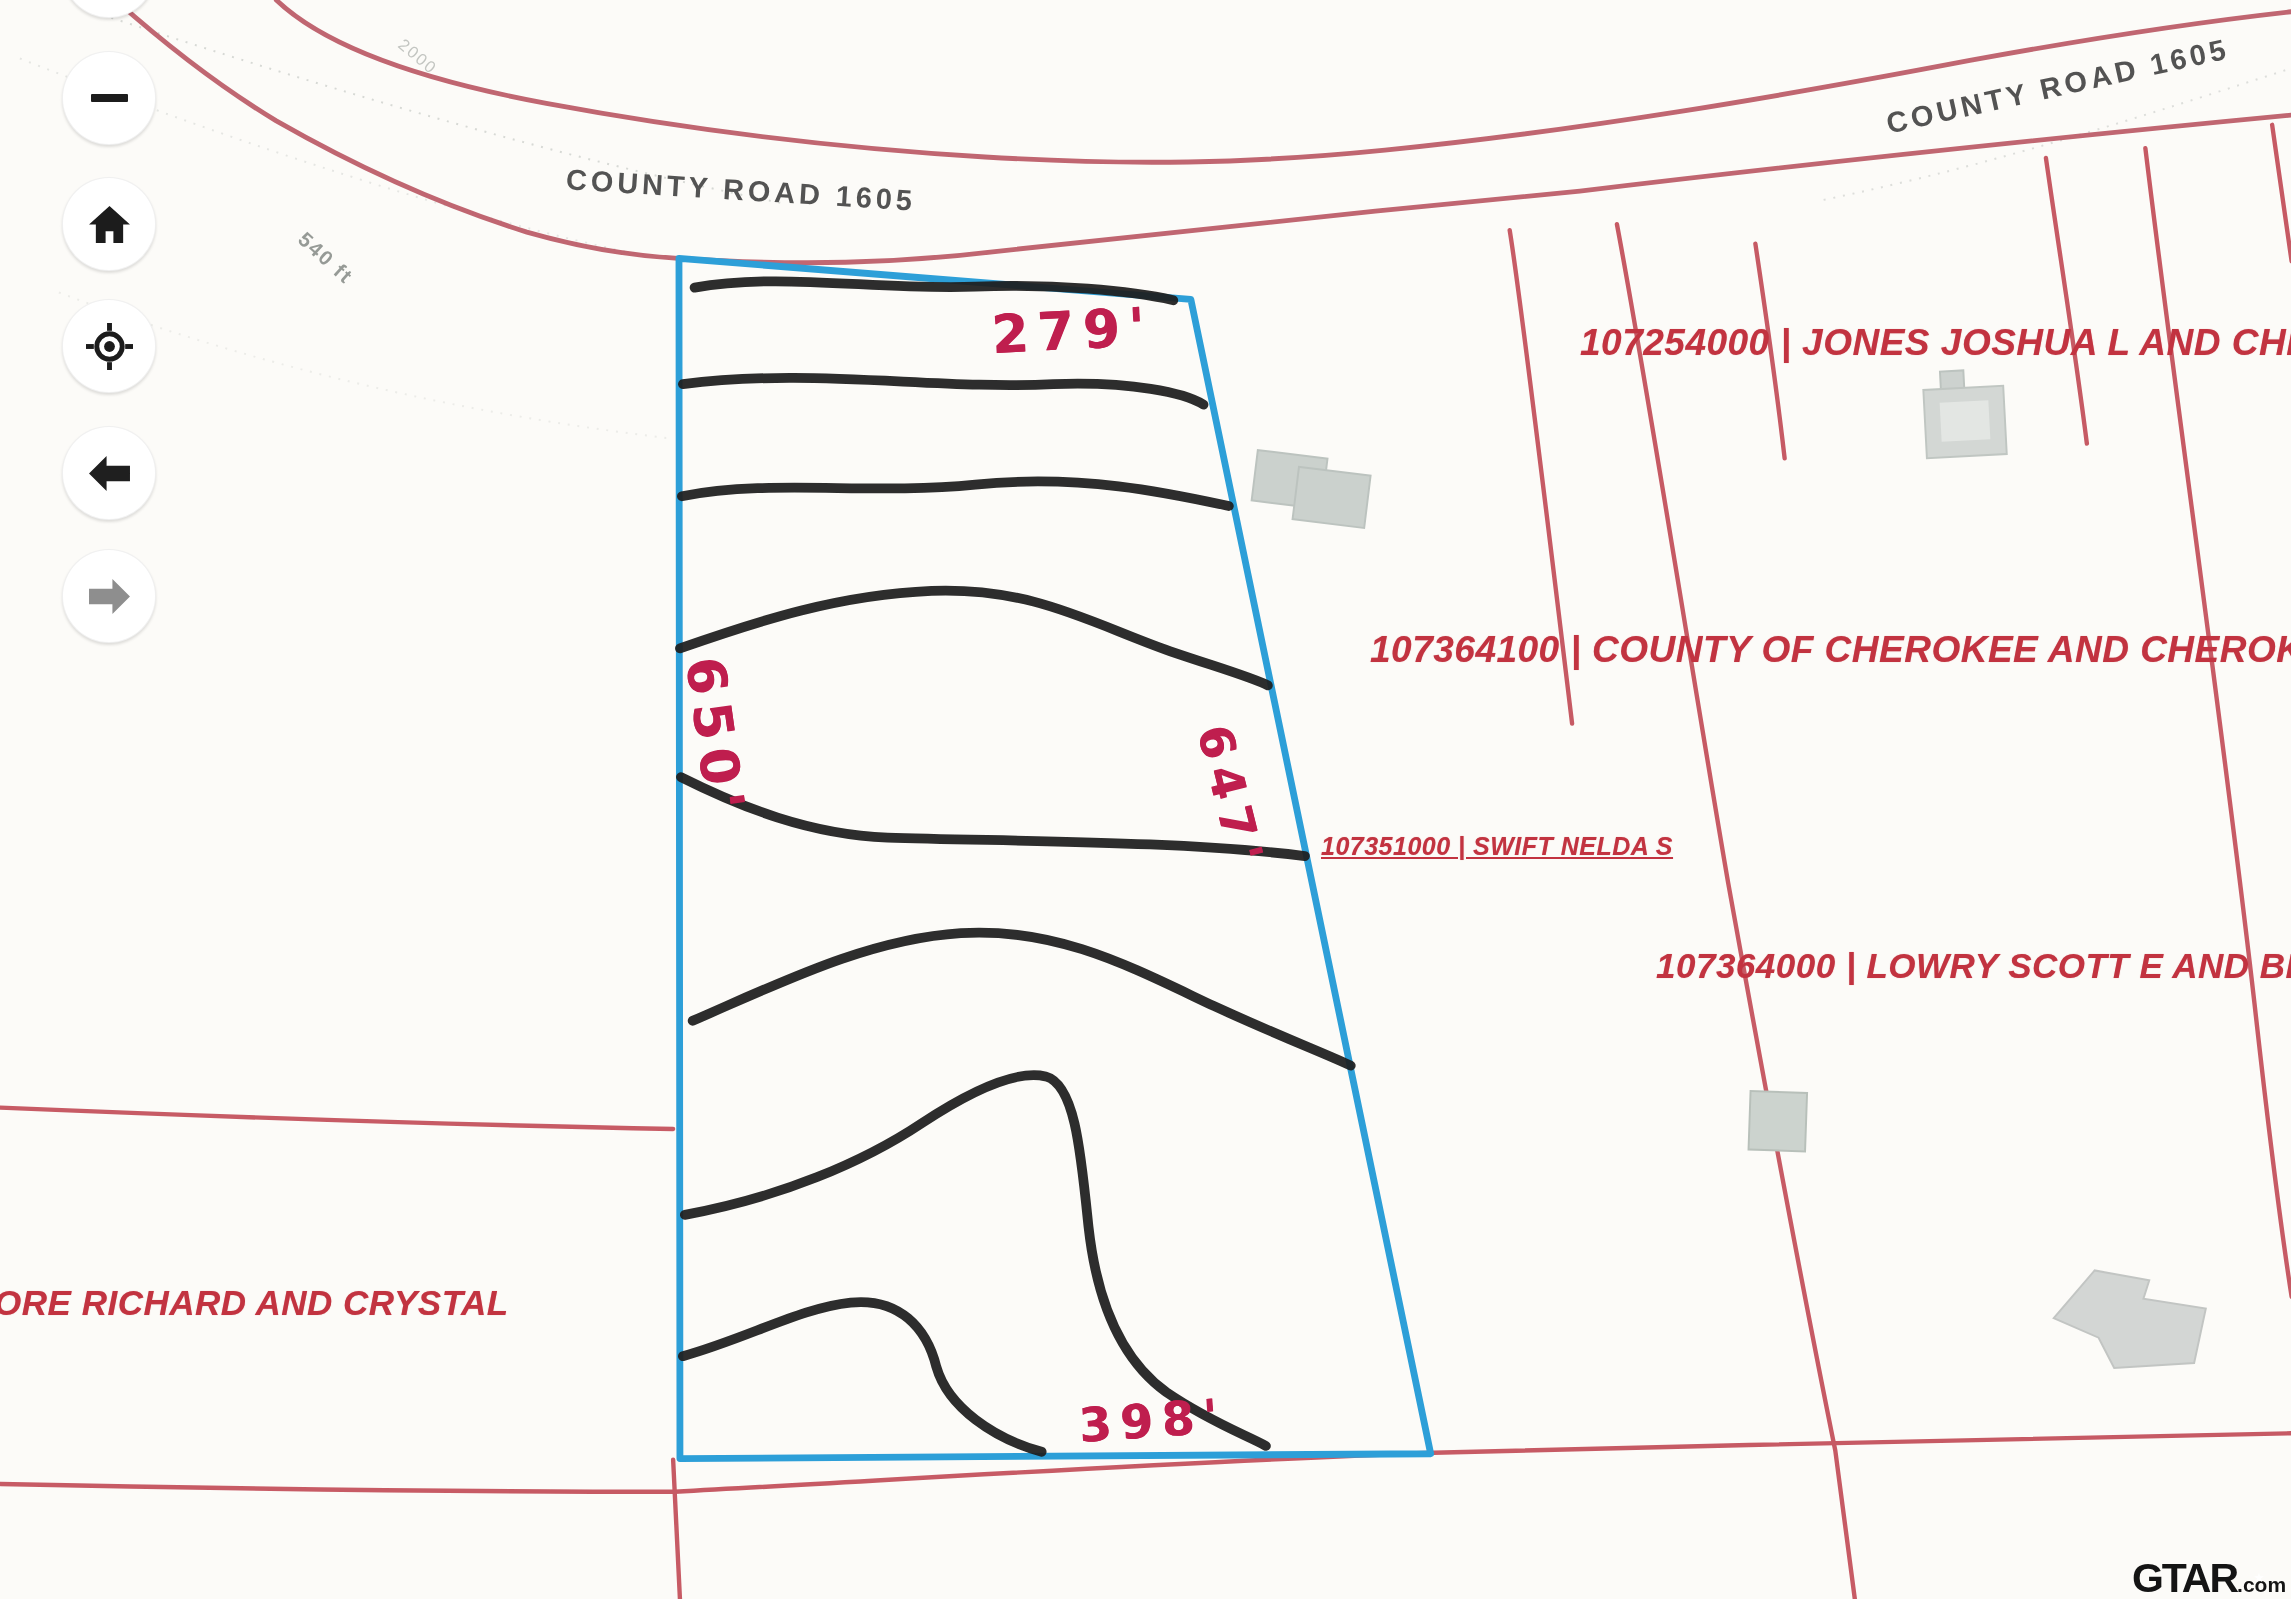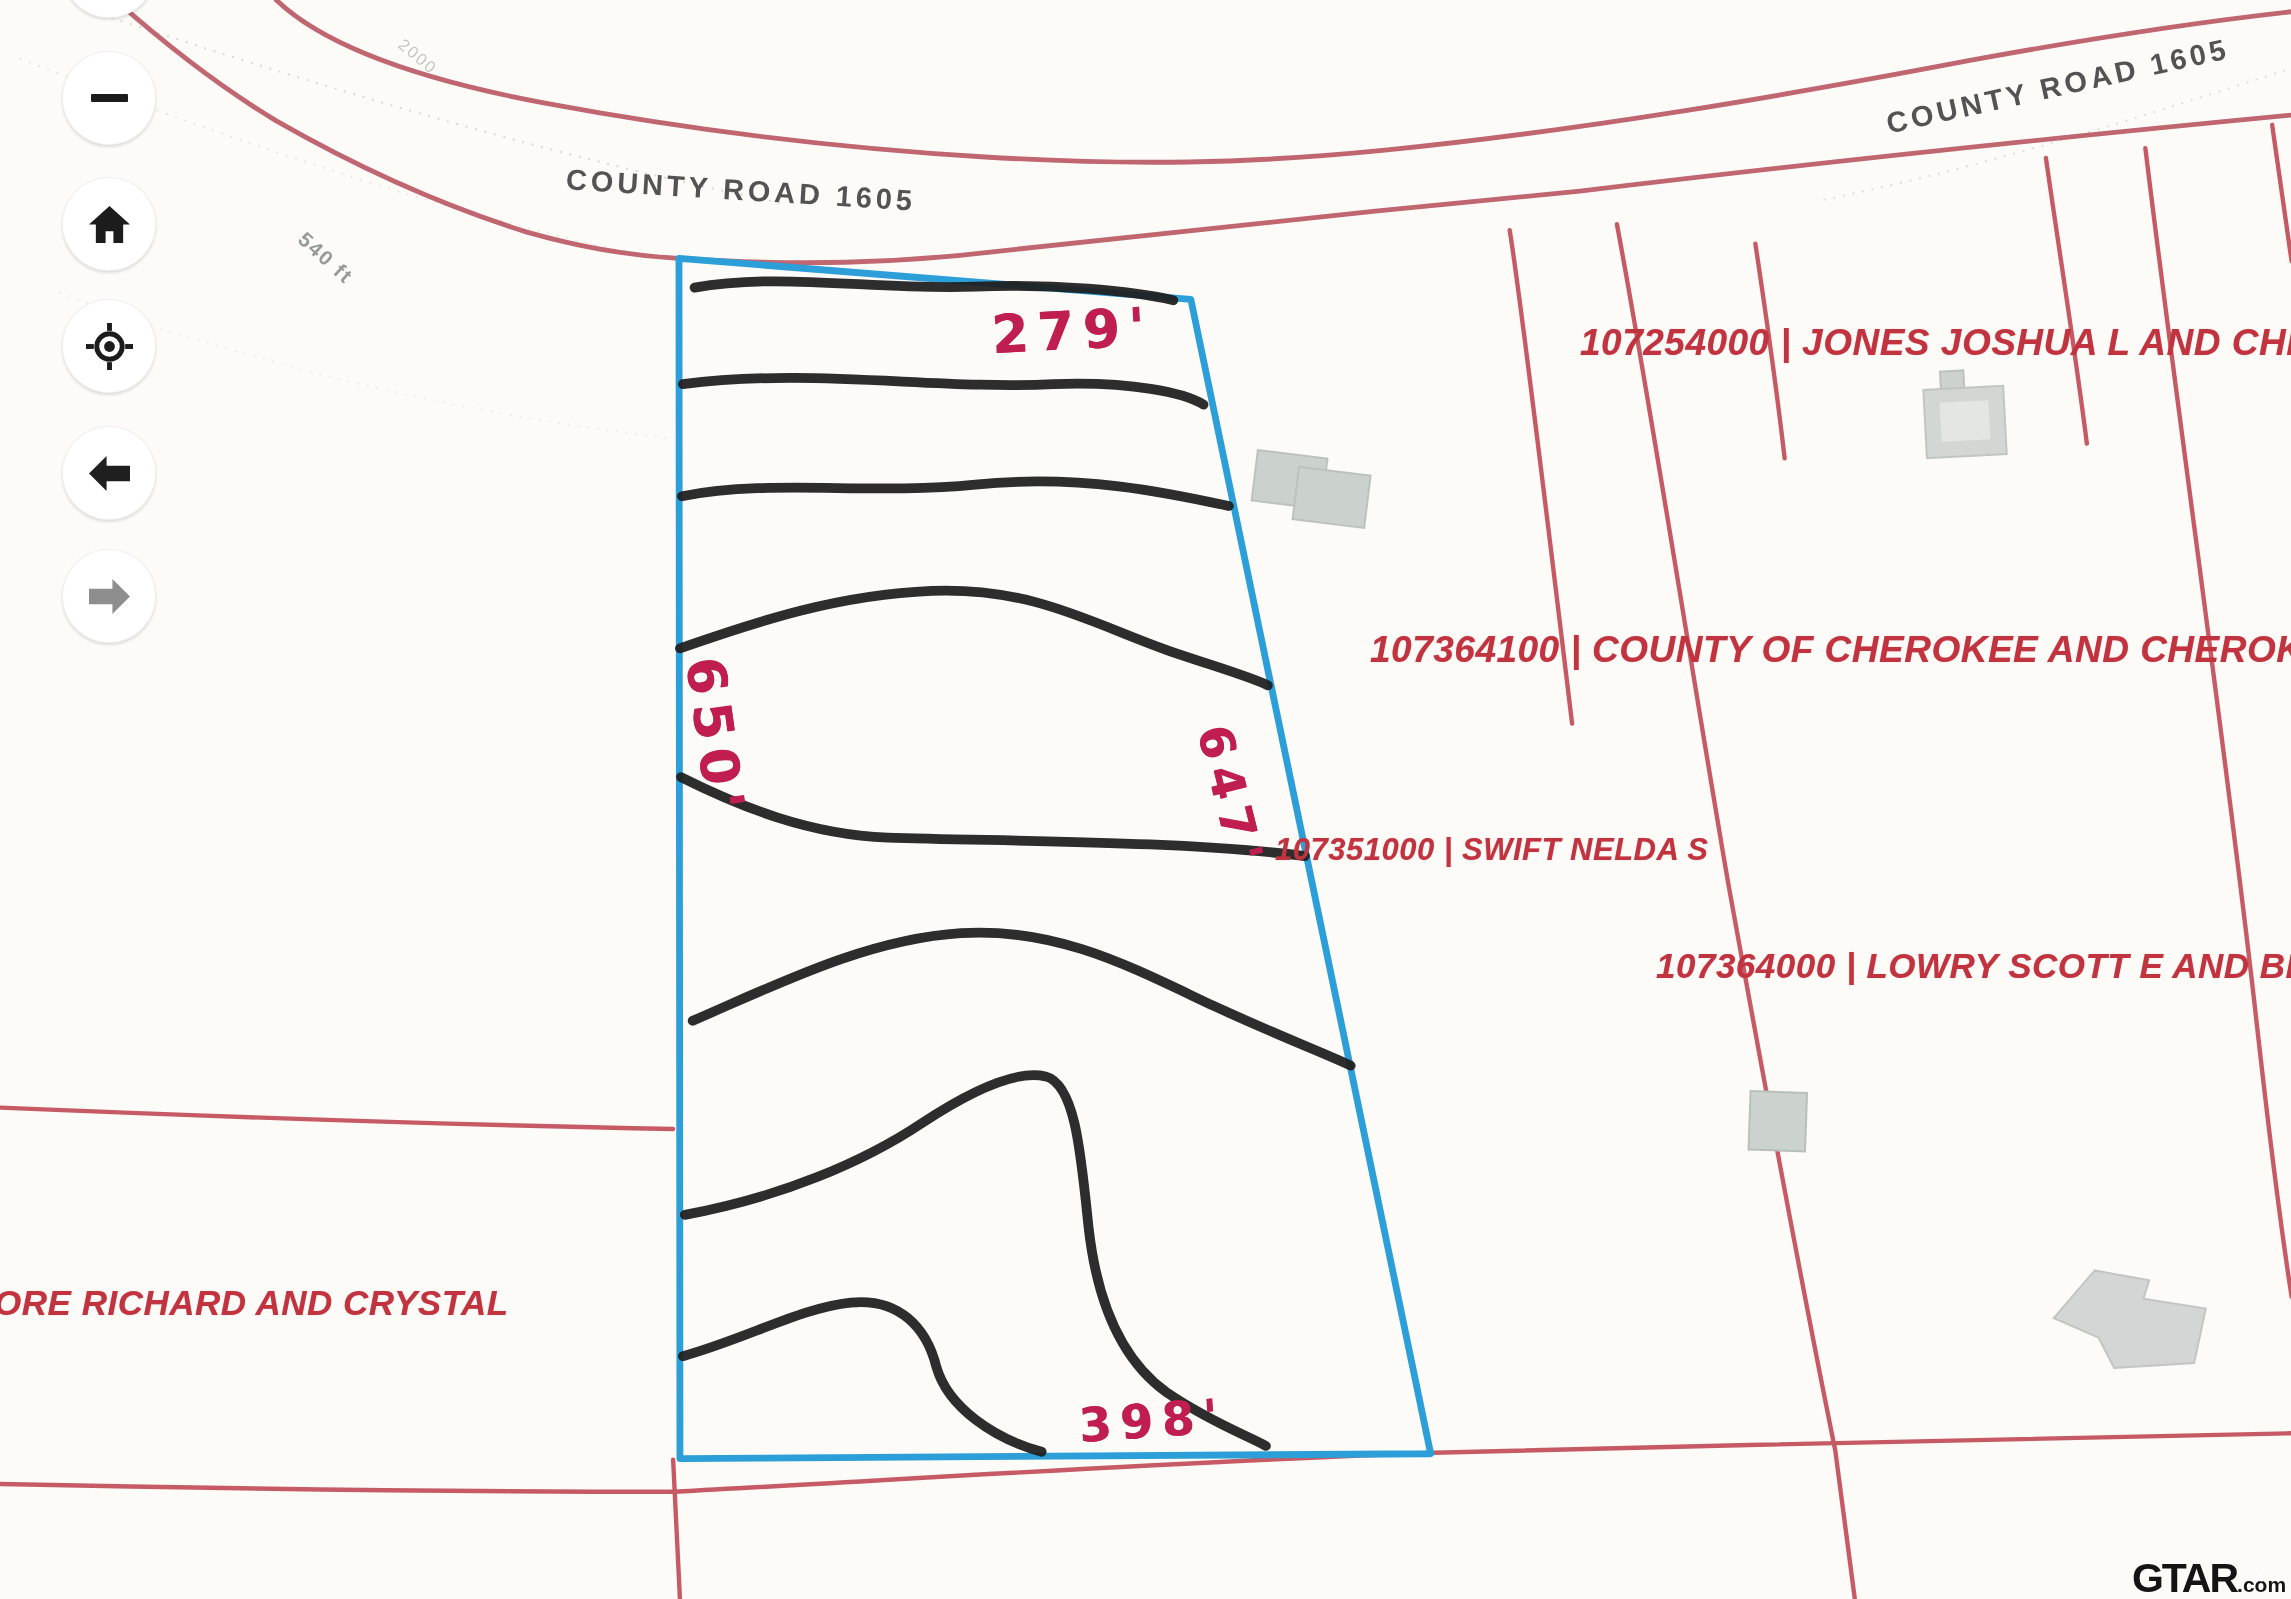--- a/index.html
+++ b/index.html
@@ -19,21 +19,21 @@
   }
   .road-label.west{ left:546px; top:174px; width:390px; transform:rotate(3.5deg); }
   .road-label.east{ left:1853px; top:70px; width:410px; transform:rotate(-12.5deg); }
 
   .parcel-label{
     position:absolute; color:#c23340; font-weight:bold; font-style:italic;
     white-space:nowrap; letter-spacing:0.5px; text-shadow:0 0 1px rgba(194,51,64,.45);
   }
   .pl-jones   { left:1580px; top:322px;  font-size:37px; }
   .pl-cherokee{ left:1370px; top:629px;  font-size:37px; }
-  .pl-swift   { left:1275px; top:832px;  font-size:31px; }
+  .pl-swift   { left:1321px; top:832px;  font-size:25px;text-decoration:underline; }
   .pl-lowry   { left:1656px; top:946px;  font-size:35px; }
   .pl-bowman  { left:737px;  top:881px;  font-size:35px; }
   .pl-moore   { left:-5.9px;   top:1283px; font-size:35px; }
 
   .dim-label{
     position:absolute; color:#bf1e4e; font-weight:bold;
     font-family:"DejaVu Sans", sans-serif;
     letter-spacing:8.8px; text-align:center; white-space:nowrap;
     text-shadow:0.6px 0 #bf1e4e;
   }

